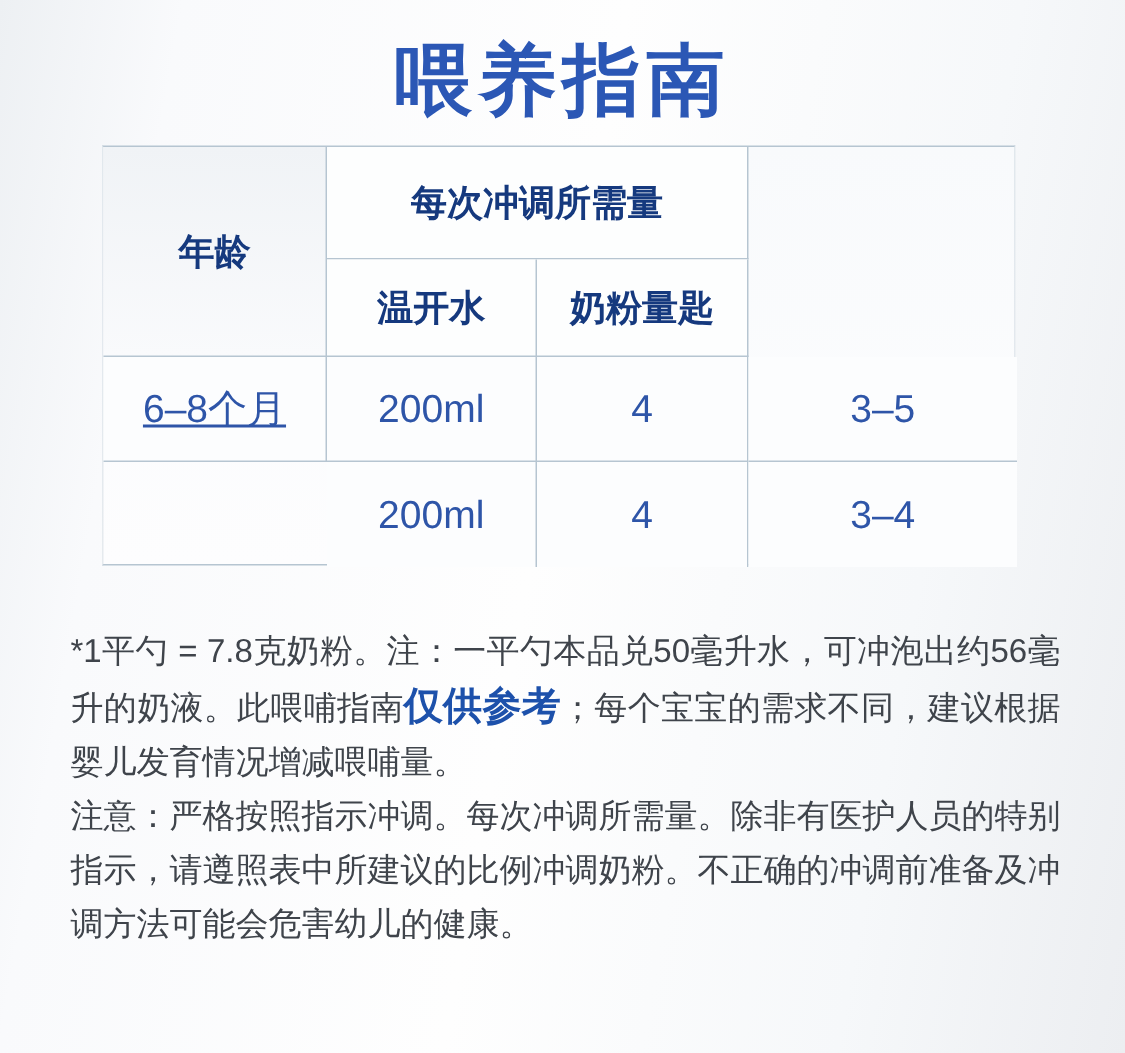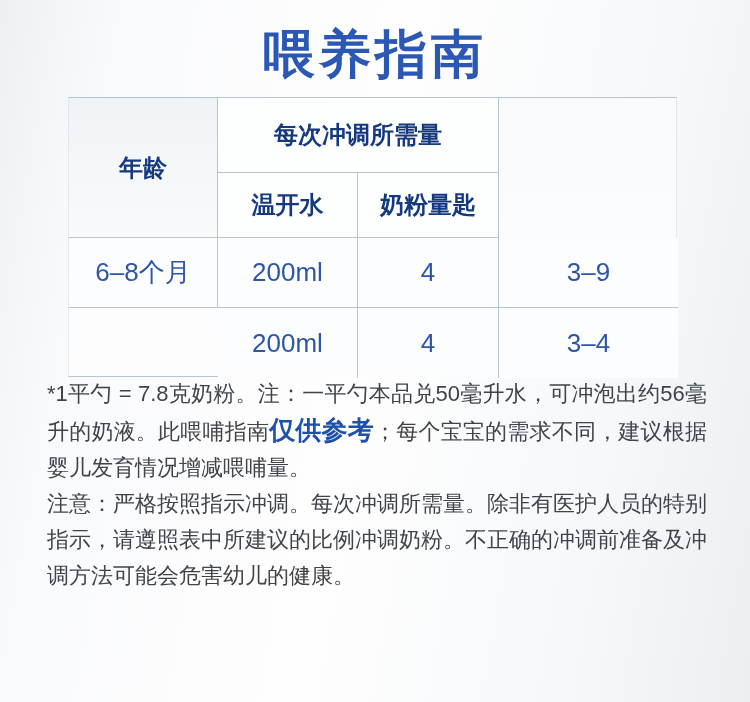--- a/index.html
+++ b/index.html
@@ -43,27 +43,27 @@
   }
   .hdr { font-weight: bold; color: #15397e; font-size: 24px; }
   .val { color: #2e55a8; font-size: 26px; }
   .c-age      { grid-column: 1; grid-row: 1 / 3; border-right: 1px solid #b6c5d1; border-bottom: 1px solid #b6c5d1; background: linear-gradient(to bottom, #f0f3f6, #f9fafc); }
   .c-group    { grid-column: 2 / 4; grid-row: 1; border-right: 1px solid #b6c5d1; border-bottom: 1px solid #b6c5d1; background: #fdfefe; }
   .c-daily    { grid-column: 4; grid-row: 1 / 3; border-bottom: 1px solid #b6c5d1; background: linear-gradient(to bottom, #f4f7f9, #fbfcfd); }
   .c-water    { grid-column: 2; grid-row: 2; border-right: 1px solid #b6c5d1; border-bottom: 1px solid #b6c5d1; background: #fdfefe; }
   .c-scoops   { grid-column: 3; grid-row: 2; border-right: 1px solid #b6c5d1; border-bottom: 1px solid #b6c5d1; background: #fdfefe; }
   .r1 { grid-row: 3; border-bottom: 1px solid #b6c5d1; background: #fcfdfe; }
   .r2 { grid-row: 4; background: #fcfdfe; }
-  .col1 { grid-column: 1; border-right: 1px solid #b6c5d1; }
+  .col1 { grid-column: 1; border-right: 1px solid #b6c5d1; text-decoration: underline; }
   .col2 { grid-column: 2; border-right: 1px solid #b6c5d1; }
   .col3 { grid-column: 3; border-right: 1px solid #b6c5d1; }
   .col4 { grid-column: 4; }
   .notes {
     position: absolute;
-    left: 47px; top: 376px;
+    left: 47px; top: 416px;
     width: 660px;
     color: #3f444b;
     font-size: 22px;
     line-height: 36px;
     text-align: justify;
     text-justify: inter-ideograph;
   }
   .notes p { margin: 0; }
   .hl {
     color: #1d51ab;
@@ -81,21 +81,21 @@
 
   <div class="ftable">
     <div class="cell hdr c-age">年龄</div>
     <div class="cell hdr c-group">每次冲调所需量</div>
     <div class="cell hdr c-scoops">奶粉量匙</div>
     <div class="cell hdr c-water">温开水</div>
 
     <div class="cell val r1 col1">6–8个月</div>
     <div class="cell val r1 col2">200ml</div>
     <div class="cell val r1 col3">4</div>
-    <div class="cell val r1 col4">3–9</div>
+    <div class="cell val r1 col4">3–5</div>
 
     <div class="cell val r2 col2">200ml</div>
     <div class="cell val r2 col3">4</div>
     <div class="cell val r2 col4">3–4</div>
   </div>
 
   <div class="notes">
     <p><span>*1平勺 = 7.8克奶粉。注：一平勺本品兑50毫升水，可冲泡出约56毫升的奶液。此喂哺指南</span><span class="hl">仅供参考</span><span>；每个宝宝的需求不同，建议根据婴儿发育情况增减喂哺量。</span></p>
     <p>注意：严格按照指示冲调。每次冲调所需量。除非有医护人员的特别指示，请遵照表中所建议的比例冲调奶粉。不正确的冲调前准备及冲调方法可能会危害幼儿的健康。</p>
   </div>

